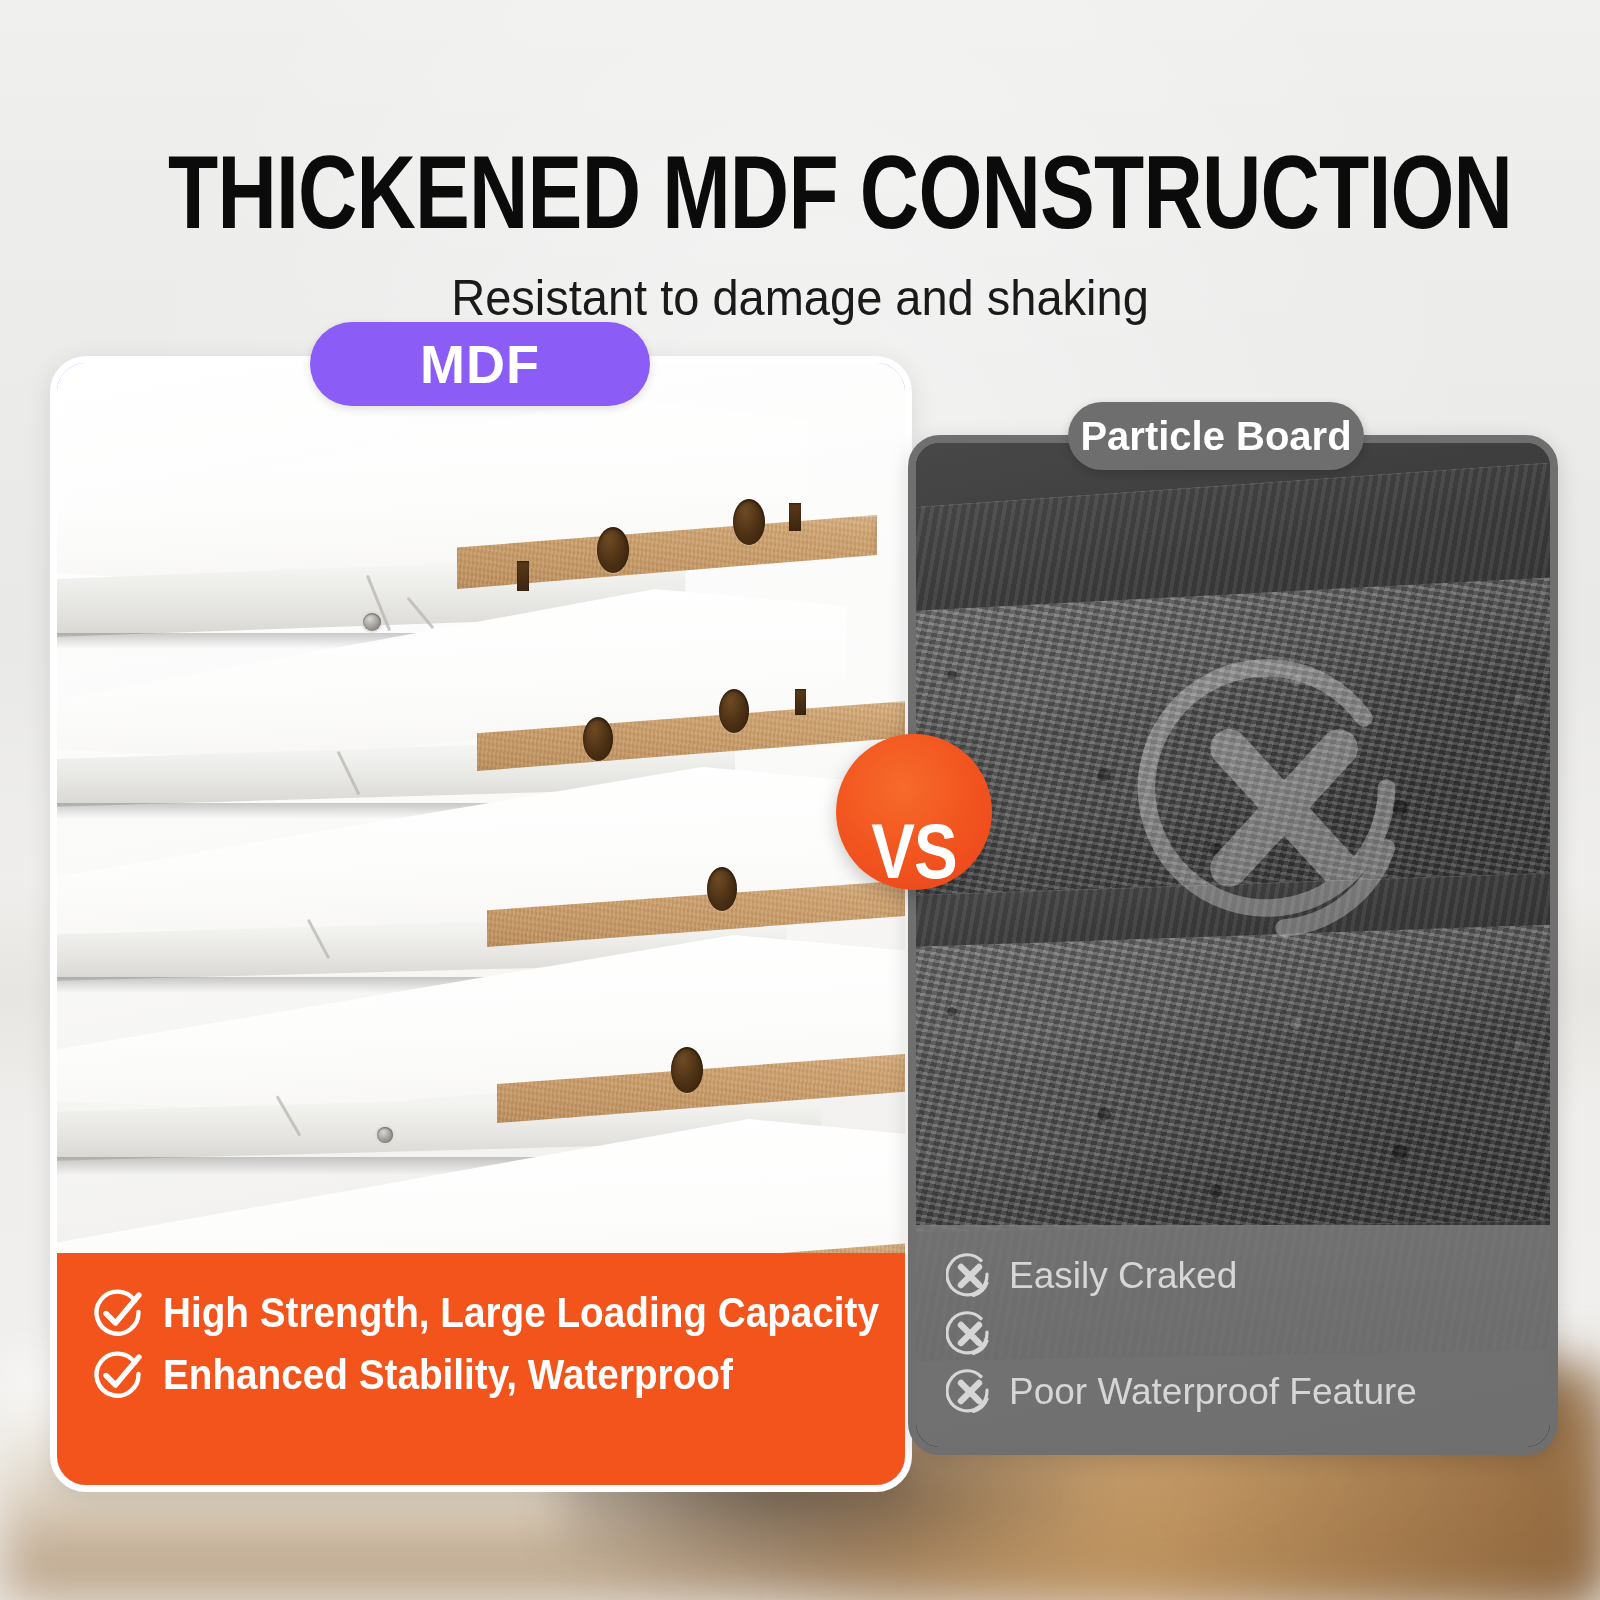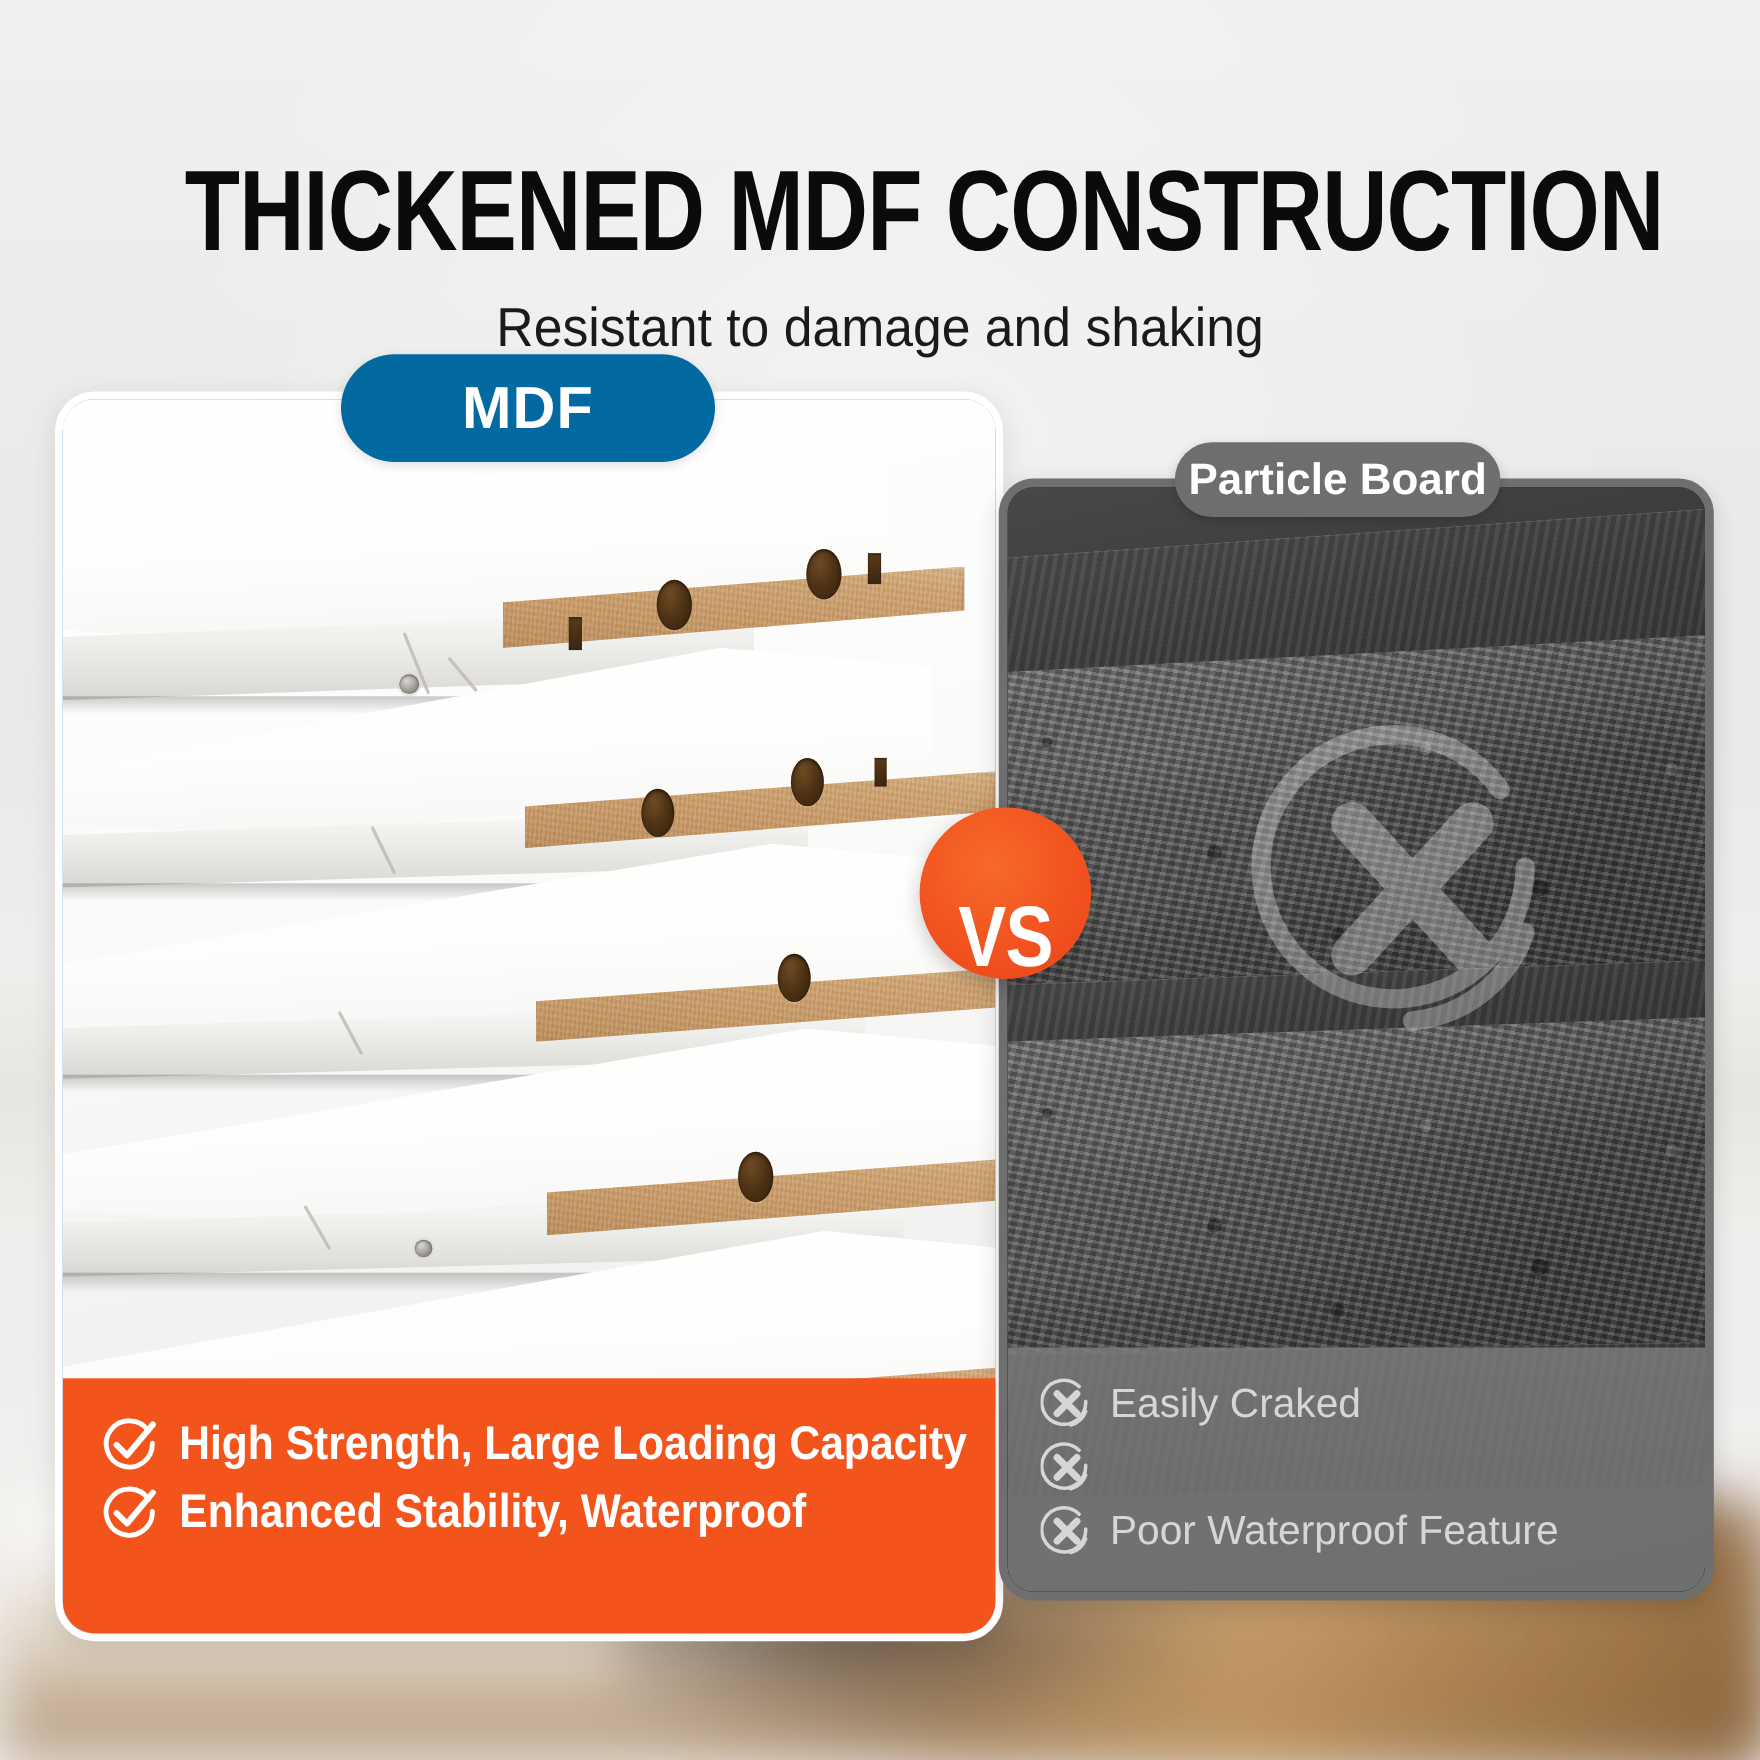--- a/index.html
+++ b/index.html
@@ -64,21 +64,21 @@
     color: #1a1a1a;
     transform: scaleX(0.94);
     white-space: nowrap;
   }
 
   
   #mdf-card {
     position: absolute;
     left: 50px; top: 356px; width: 862px; height: 1136px;
     border-radius: 36px;
-    background: #3b82f6;
+    background: #8b5cf6;
     border: 7px solid #ffffff;
     box-sizing: border-box;
     overflow: hidden;
     box-shadow: 0 6px 26px rgba(0,0,0,0.10);
     text-decoration: underline;
   }
   #pb-card {
     position: absolute;
     left: 908px; top: 435px; width: 650px; height: 1020px;
     border-radius: 32px;
@@ -189,22 +189,22 @@
   
   .pill {
     position: absolute;
     display: flex; align-items: center; justify-content: center;
     border-radius: 999px;
     color: #fff;
     font-weight: 700;
     white-space: nowrap;
   }
   #mdf-pill {
-    left: 310px; top: 322px; width: 340px; height: 98px;
-    background: #0369a1;
+    left: 310px; top: 322px; width: 340px; height: 84px;
+    background: #8b5cf6;
     font-size: 54px;
     letter-spacing: 1px;
     box-shadow: 0 3px 10px rgba(0,0,0,0.12);
   }
   #pb-pill {
     left: 1068px; top: 402px; width: 296px; height: 68px;
     background: #6e6e6e;
     font-size: 40px;
     box-shadow: 0 3px 10px rgba(0,0,0,0.18);
   }

